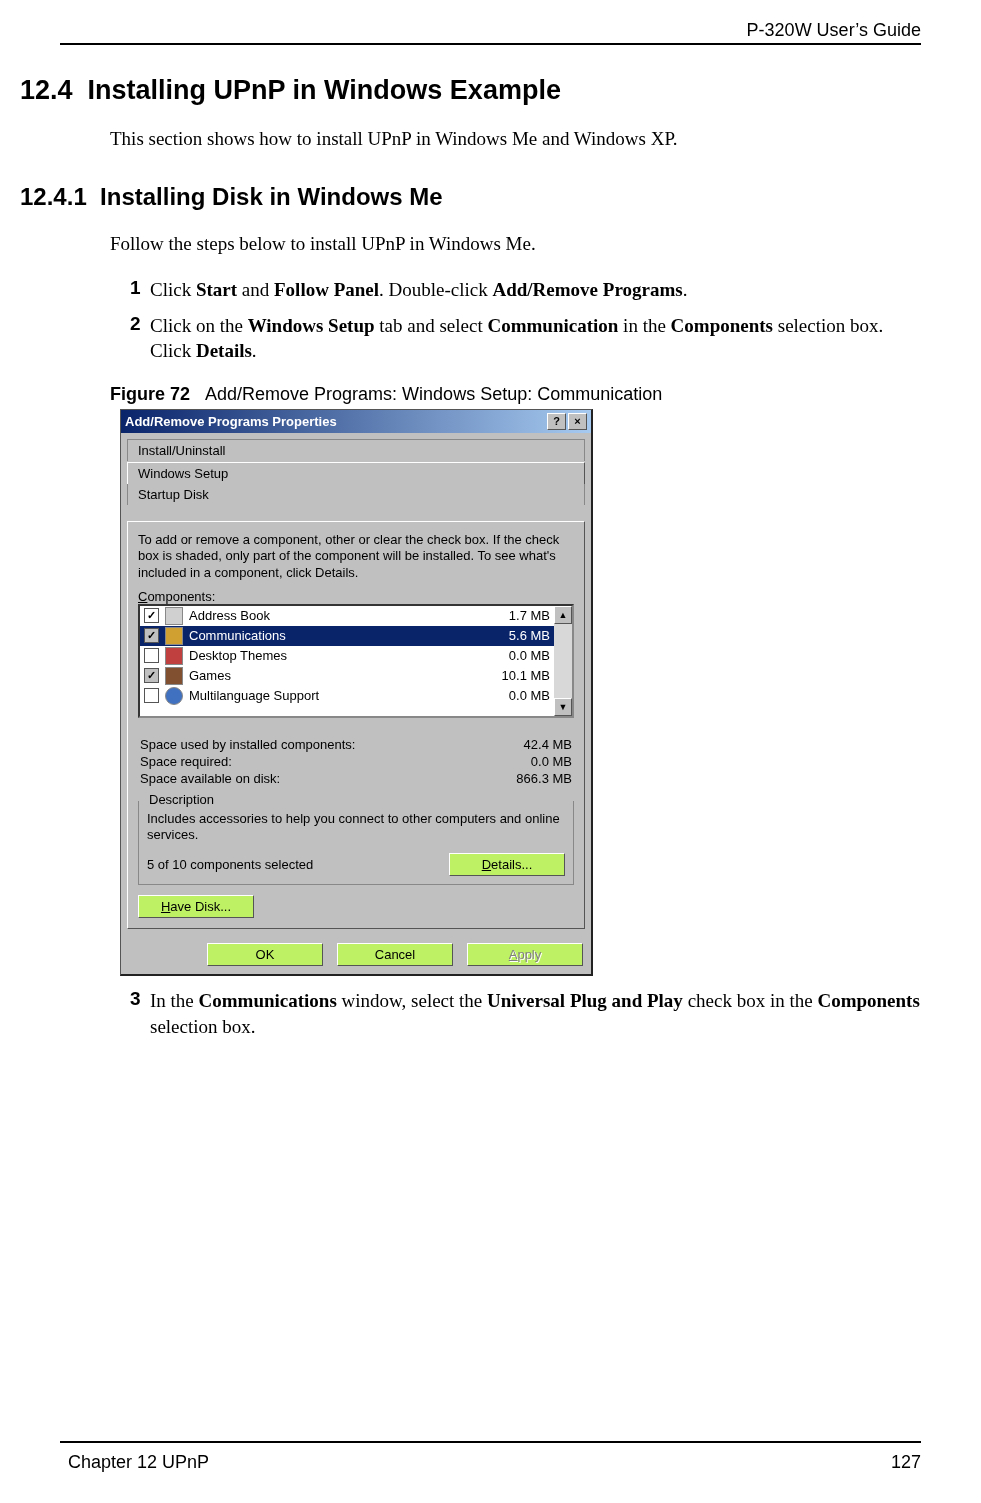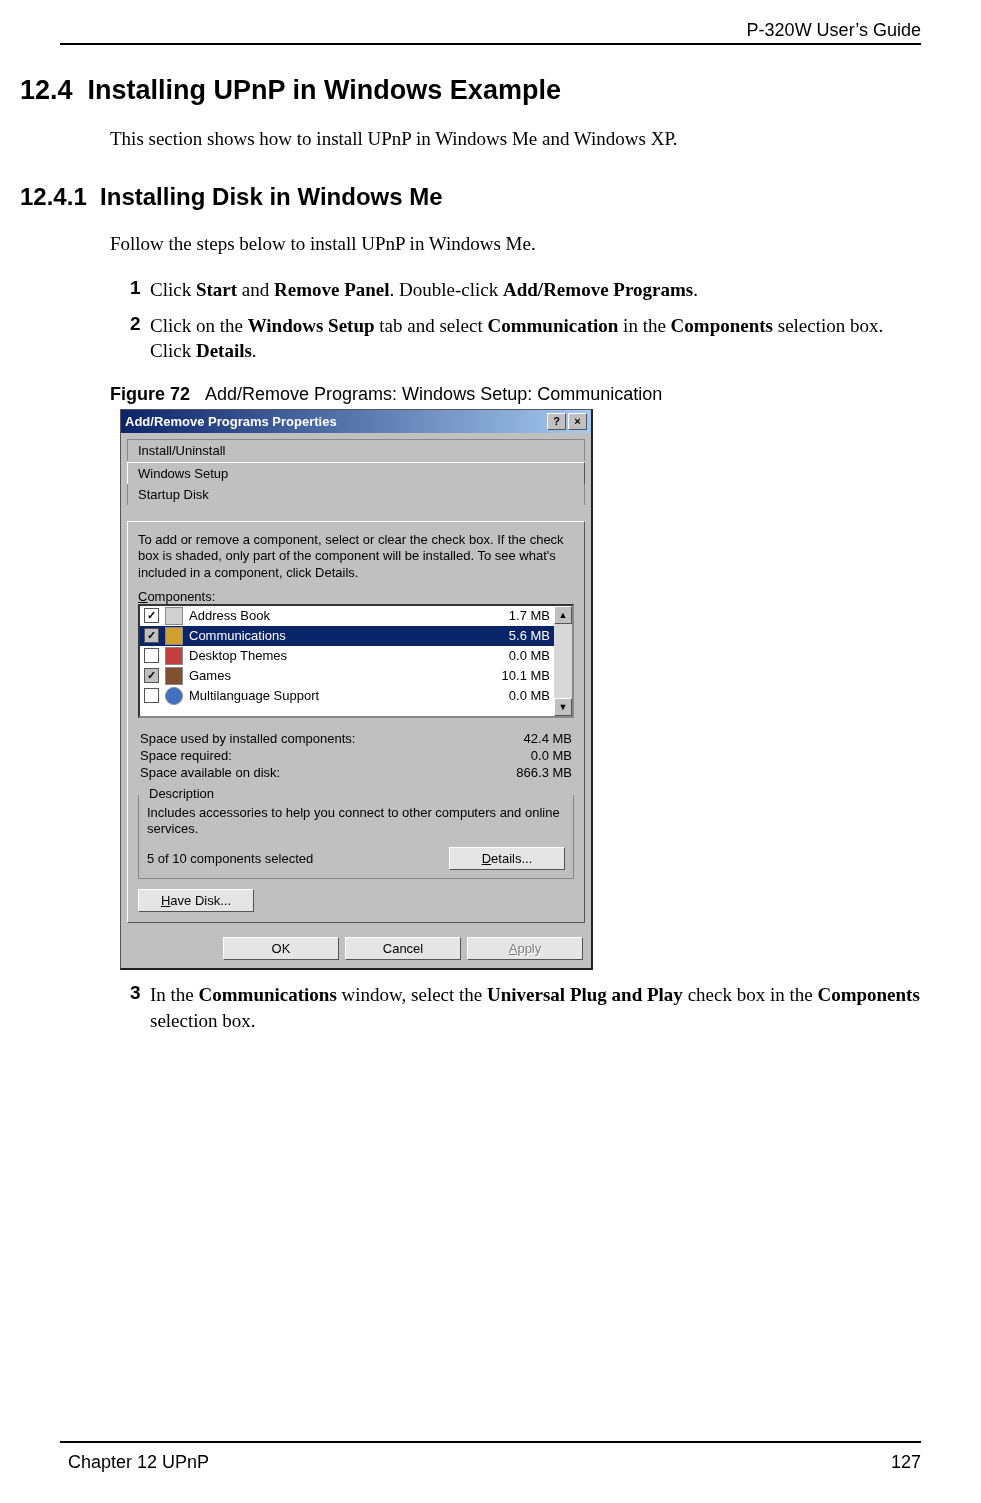--- a/index.html
+++ b/index.html
@@ -178,41 +178,41 @@
     display:inline-block;
     background:#e0c060; border:1px solid #888;
   }
   .li-ico.globe { background:#4070c0; border-radius:50%; }
   .li-ico.red { background:#c04040; }
   .li-ico.book { background:#d0d0d0; }
   .li-ico.comm { background:#d0a030; }
   .li-ico.game { background:#805030; }
   .li-name { flex:1; }
   .li-size { width:70px; text-align:right; }
-  .stats { margin-top:12px; font-size:13px; }
+  .stats { margin-top:18px; font-size:13px; }
   .stats-row { display:flex; justify-content:space-between; padding:1px 2px; }
   .group {
     border:1px solid #888; border-top:none;
     position:relative; margin-top:14px; padding:10px 8px 8px 8px;
   }
   .group-label {
     position:absolute; top:-9px; left:6px;
     background:#c0c0c0; padding:0 4px; font-size:13px;
   }
   .desc { font-size:13px; line-height:1.25; min-height:34px; }
   .row-between { display:flex; justify-content:space-between; align-items:center; margin-top:8px; }
   .winbtn {
     min-width:90px; padding:3px 12px;
-    background:#e5e5e5;
+    background:#bef264;
     border:1px solid #fff; border-right-color:#555; border-bottom-color:#555;
     font-size:13px; font-family:inherit;
     text-align:center;
   }
   .winbtn.disabled { color:#808080; text-shadow:1px 1px #fff; }
-  .bottom-btns { display:flex; justify-content:flex-end; gap:6px; padding:8px; }
+  .bottom-btns { display:flex; justify-content:flex-end; gap:14px; padding:8px; }
   .subcount { font-size:13px; }
   .ul { text-decoration: underline; }
 </style>
 </head>
 <body>
 
 <div class="page">
   <div class="hdr">P-320W User’s Guide</div>
   <div class="hr-top"></div>
 
@@ -222,21 +222,21 @@
   <p class="body-text">This section shows how to install UPnP in Windows Me and Windows XP.</p>
 
   <h3 class="subsection">
     <span>12.4.1</span>&nbsp;&nbsp;<span>Installing Disk in Windows Me</span>
   </h3>
   <p class="body-text">Follow the steps below to install UPnP in Windows Me.</p>
 
   <div class="step">
     <div class="step-num">1</div>
     <div class="step-text">
-      <span>Click </span><b>Start</b><span> and </span><b>Remove Panel</b><span>. Double-click </span><b>Add/Remove Programs</b><span>.</span>
+      <span>Click </span><b>Start</b><span> and </span><b>Follow Panel</b><span>. Double-click </span><b>Add/Remove Programs</b><span>.</span>
     </div>
   </div>
 
   <div class="step">
     <div class="step-num">2</div>
     <div class="step-text">
       <span>Click on the </span><b>Windows Setup</b><span> tab and select </span><b>Communication</b><span> in the </span><b>Components</b><span> selection box. Click </span><b>Details</b><span>.</span>
     </div>
   </div>
 
@@ -250,21 +250,21 @@
       <span class="spacer"></span>
       <span class="titlebtn">?</span>
       <span class="titlebtn">×</span>
     </div>
     <div class="tabs">
       <div class="tab">Install/Uninstall</div>
       <div class="tab active">Windows Setup</div>
       <div class="tab">Startup Disk</div>
     </div>
     <div class="tabpanel">
-      <div class="help-text">To add or remove a component, select or clear the check box. If the check box is shaded, only part of the component will be installed. To see what's included in a component, click Details.</div>
+      <div class="help-text">To add or remove a component, other or clear the check box. If the check box is shaded, only part of the component will be installed. To see what's included in a component, click Details.</div>
       <div><span class="ul">C</span>omponents:</div>
       <div class="listbox">
         <div class="listinner">
           <div class="li-row">
             <span class="cb">✓</span>
             <span class="li-ico book"></span>
             <span class="li-name">Address Book</span>
             <span class="li-size">1.7 MB</span>
           </div>
           <div class="li-row selected">

